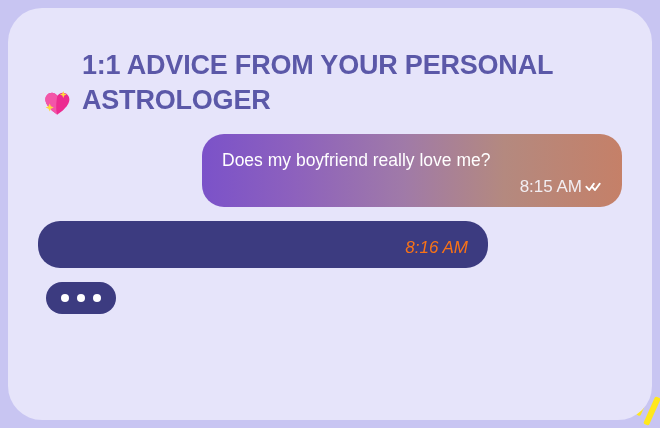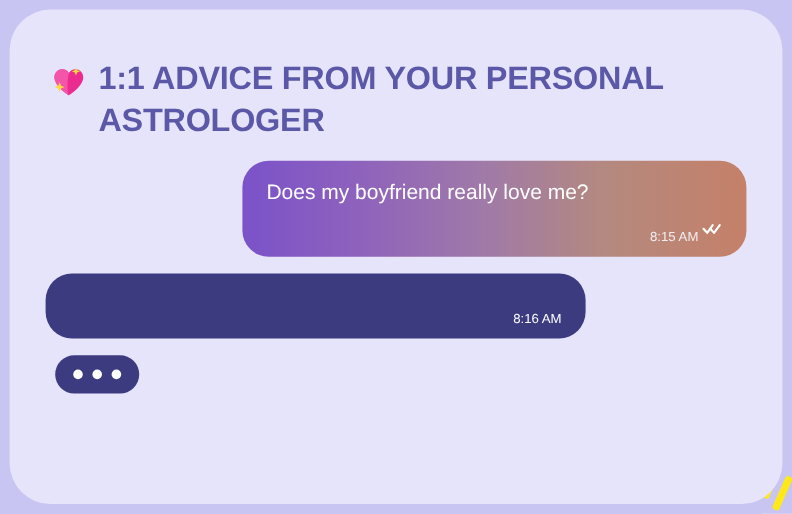--- a/index.html
+++ b/index.html
@@ -55,21 +55,21 @@
     overflow: hidden;
   }
 
   
   #heading {
     position: absolute;
     left: 34px;
     top: 40px;
     right: 48px;
     display: flex;
-    align-items: flex-start;
+    align-items: flex-end;
     gap: 10px;
   }
   #heart-icon {
     flex: none;
     width: 30px;
     height: 30px;
     margin-top: 4px;
   }
   #heading-text {
     color: #5b58a8;
@@ -108,22 +108,21 @@
   .bubble-meta {
     display: flex;
     align-items: center;
     justify-content: flex-end;
     gap: 3px;
     margin-top: 3px;
   }
 
   .bubble-time {
     color: #f2eef2;
-    font-size: 11px;
-    margin-top: 15px;
+    font-size: 17px;
   }
 
   .tick-icon { display: block; width: 17px; height: 13px; }
 
   
   #bubble-outgoing {
     background: linear-gradient(90deg,
       #7b52c9 0%,
       #8d61bd 22%,
       #a07aa8 48%,
@@ -132,21 +131,21 @@
     max-width: 435px;
     min-width: 420px;
   }
 
   
   #bubble-incoming {
     background: #3c3b80;
     max-width: 470px;
     min-width: 450px;
   }
-  #bubble-incoming .bubble-time { color: #ffffff; }
+  #bubble-incoming .bubble-time { color: #f97316; font-style: italic; }
 
   
   #typing-row { display: flex; padding-left: 8px; }
   #typing-indicator {
     background: #3c3b80;
     border-radius: 18px;
     width: 70px;
     height: 32px;
     display: flex;
     align-items: center;

